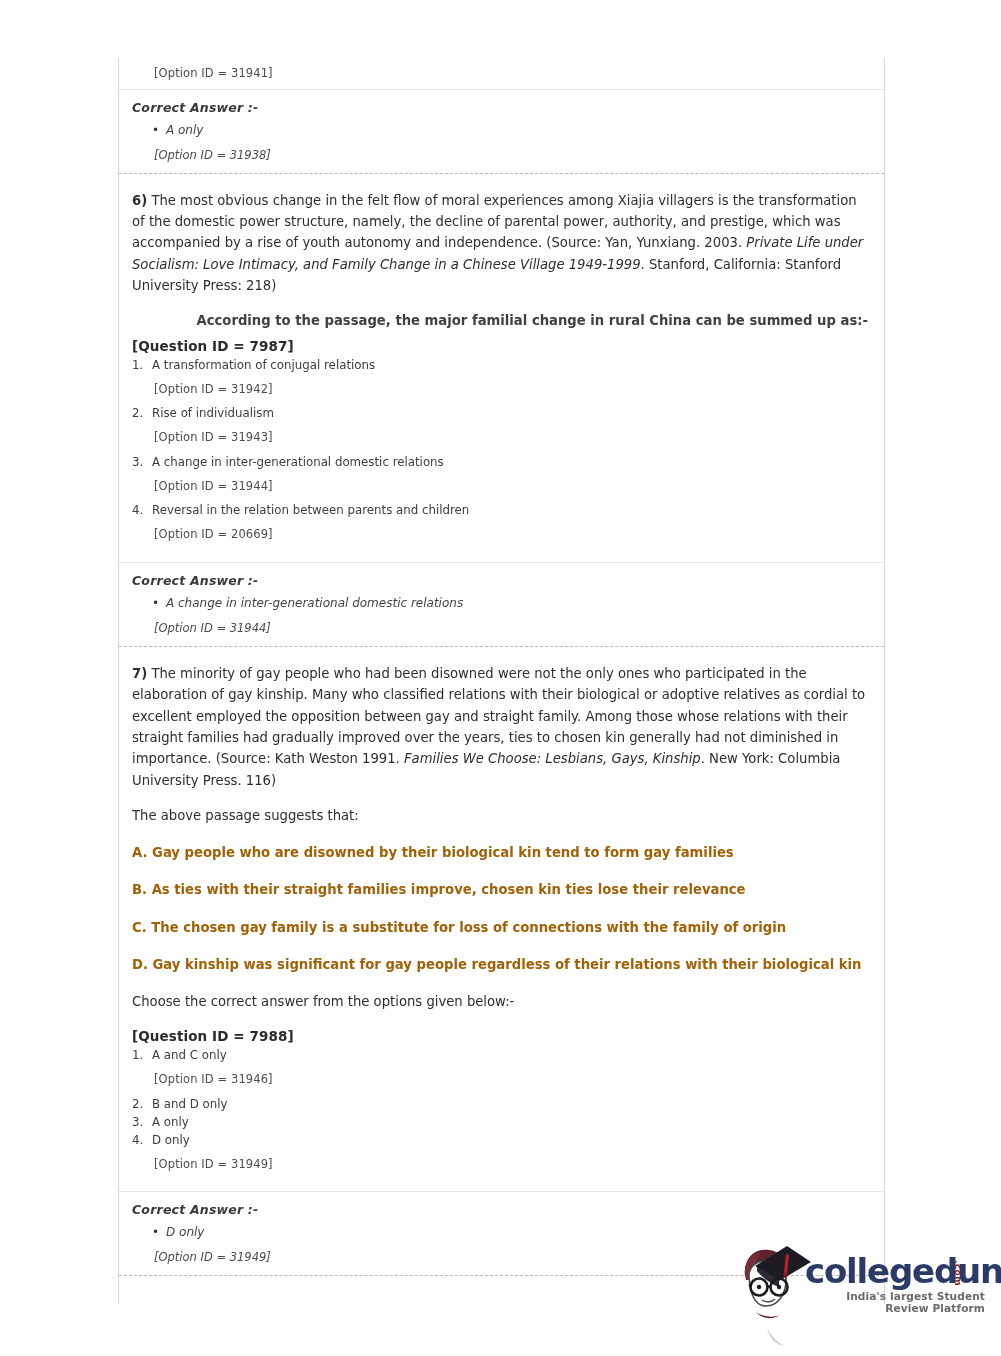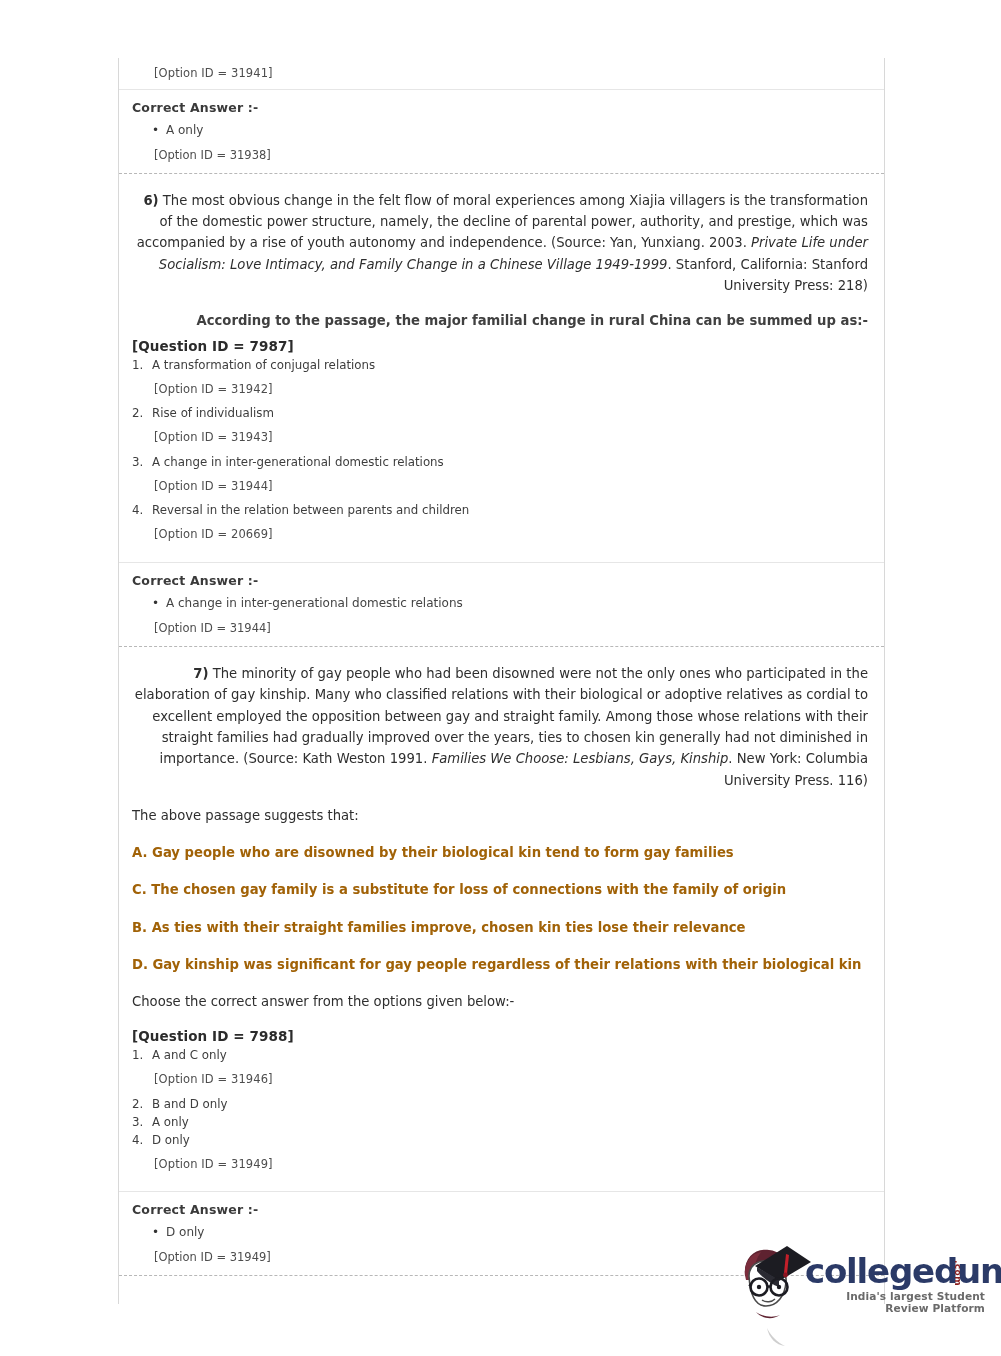--- a/index.html
+++ b/index.html
@@ -58,20 +58,21 @@
 
   .sep-dashed {
     border-top: 1px dashed #b8b8b8;
     height: 0;
     margin: 0;
   }
 
   
   .answer-box {
     padding: 10px 14px 9px 13px;
+    font-style: italic;
   }
   .answer-title {
     font-size: 12.5px;
     font-weight: bold;
     color: #3a3a3a;
     letter-spacing: 0.2px;
     padding-bottom: 2px;
   }
   .answer-list {
     margin: 0;
@@ -101,21 +102,21 @@
   }
 
   
   .question {
     padding: 16px 16px 12px 13px;
   }
   .q-para {
     font-size: 13.2px;
     line-height: 1.62;
     color: #2e2e2e;
-    text-align: right;
+    text-align: left;
     margin: 0 0 14px 0;
   }
   .q-para i, .q-para em {
     font-style: italic;
   }
   .q-num {
     font-weight: bold;
   }
   .q-stem {
     font-size: 13.2px;
@@ -296,22 +297,22 @@
     </div>
 
     <div class="sep-dashed"></div>
 
     <div class="question">
       <p class="q-para"><span class="q-num">7)</span><span>  The minority of gay people who had been disowned were not the only ones who participated in the elaboration of gay kinship. Many who classified relations with their biological or adoptive relatives as cordial to excellent employed the opposition between gay and straight family. Among those whose relations with their straight families had gradually improved over the years, ties to chosen kin generally had not diminished in importance. (Source: Kath Weston 1991. </span><i>Families We Choose: Lesbians, Gays, Kinship</i><span>. New York: Columbia University Press. 116)</span></p>
 
       <p class="q-lead">The above passage suggests that:</p>
 
       <p class="q-statement">A. Gay people who are disowned by their biological kin tend to form gay families</p>
+      <p class="q-statement">B. As ties with their straight families improve, chosen kin ties lose their relevance</p>
       <p class="q-statement">C. The chosen gay family is a substitute for loss of connections with the family of origin</p>
-      <p class="q-statement">B. As ties with their straight families improve, chosen kin ties lose their relevance</p>
       <p class="q-statement">D. Gay kinship was significant for gay people regardless of their relations with their biological kin</p>
 
       <p class="q-lead">Choose the correct answer from the options given below:-</p>
 
       <div class="qid">[Question ID = 7988]</div>
 
       <ul class="options">
         <li>
           <div class="option-row">
             <span class="option-num">1.</span>

